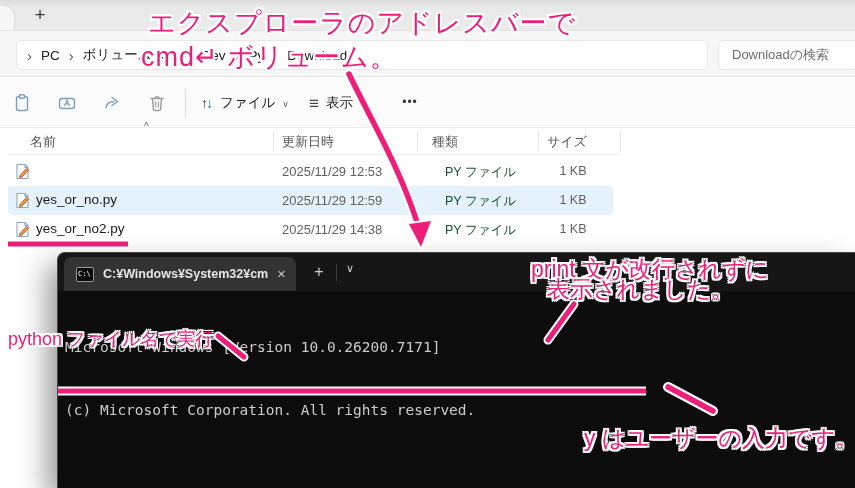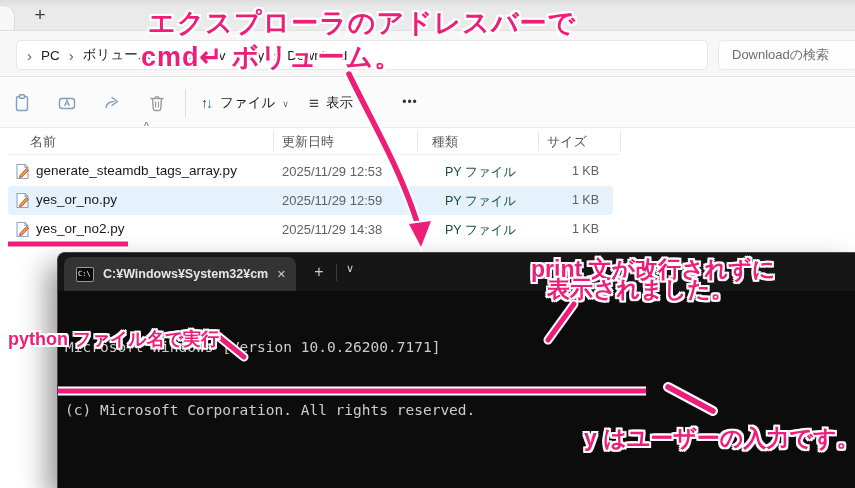--- a/index.html
+++ b/index.html
@@ -41,21 +41,21 @@
   .ex-listheader { position:absolute; left:0; top:128px; width:855px; height:27px; font-size:13px; color:#555; }
   .ex-listheader .col { position:absolute; top:5px; }
   .hsep { position:absolute; top:3px; width:1px; height:20px; background:#e6e6e6; }
   .sort-caret { position:absolute; left:144px; top:-7px; font-size:10px; color:#666; }
   .hdr-underline { position:absolute; left:8px; top:26px; width:612px; height:1px; background:#f0f0f0; }
   .file-row { position:absolute; left:8px; width:605px; height:29px; border-radius:4px; }
   .file-row.selected { background:#e5f1fb; }
   .file-row .fname { position:absolute; left:28px; top:6px; font-size:13.5px; color:#191919; }
   .file-row .fdate { position:absolute; left:274px; top:7px; font-size:13px; color:#606060; }
   .file-row .ftype { position:absolute; left:437px; top:7px; font-size:12.5px; color:#14532d; }
-  .file-row .fsize { position:absolute; right:14px; top:7px; width:80px; text-align:right; font-size:12.5px; color:#606060; }
+  .file-row .fsize { position:absolute; right:0; top:7px; width:80px; text-align:center; font-size:12.5px; color:#606060; }
   .file-icon { position:absolute; left:6px; top:6px; width:17px; height:17px; }
 
   
   .term { position:absolute; left:57px; top:252px; width:798px; height:236px;
     background:#0c0c0c; border-radius:8px 0 0 0;
     box-shadow:-10px 12px 28px rgba(0,0,0,.4); border-left:1px solid #454545; border-top:1px solid #454545; }
   .term-titlebar { position:absolute; left:0; top:0; width:100%; height:38px; background:#161616; border-radius:8px 0 0 0; }
   .term-tab { position:absolute; left:6px; top:4px; width:232px; height:34px; background:#333333;
     border-radius:8px 8px 0 0; display:flex; align-items:center; padding:0 10px 0 12px; gap:9px; }
   .term-tab-title { flex:1; font-size:12.5px; font-weight:700; color:#e6e6e6; white-space:nowrap; overflow:hidden; }
@@ -64,21 +64,21 @@
     box-shadow:inset 0 0 0 1px #9a9a9a; color:#fff; font-size:7px; line-height:15px; padding-left:2px;
     font-family:"DejaVu Sans Mono", monospace; }
   .term-newtab { position:absolute; left:250px; top:8px; width:22px; height:22px; color:#cfcfcf;
     font-size:16px; text-align:center; line-height:22px; }
   .term-tbdiv { position:absolute; left:278px; top:11px; width:1px; height:17px; background:#3c3c3c; }
   .term-chev { position:absolute; left:288px; top:9px; color:#cfcfcf; font-size:11px; }
   .term-body { position:absolute; left:0; top:38px; right:0; bottom:0; padding:4px 0 0 7px;
     font-family:"DejaVu Sans Mono", monospace; font-size:14.5px; line-height:21px; color:#cccccc; white-space:pre; overflow:hidden; }
 
   
-  .note { position:absolute; z-index:60; font-weight:700; color:#ed1e79; white-space:nowrap;
+  .note { position:absolute; z-index:60; font-weight:400; color:#ed1e79; white-space:nowrap;
     text-shadow:-2px -2px 0 #fff, 2px -2px 0 #fff, -2px 2px 0 #fff, 2px 2px 0 #fff,
                  0 -2px 0 #fff, 0 2px 0 #fff, -2px 0 0 #fff, 2px 0 0 #fff; }
   #note-addr1 { left:148px; top:5px;  font-size:27px; letter-spacing:1px; }
   #note-addr2 { left:141px; top:39px; font-size:27px; letter-spacing:1px; }
   #note-print1 { left:531px; top:254px; font-size:23px; }
   #note-print2 { left:547px; top:274px; font-size:23px; }
   #note-run { left:8px; top:327px; font-size:18px; }
   #note-input { left:584px; top:423px; font-size:23px; }
   #pink-overlay { position:absolute; left:0; top:0; width:855px; height:488px; z-index:55; pointer-events:none; }
 </style>
@@ -163,21 +163,20 @@
       <div class="hsep" style="left:620px"></div>
       <div class="hdr-underline"></div>
     </div>
 
     <div class="file-row" style="top:157px">
       <svg class="file-icon" viewBox="0 0 17 17">
         <path d="M3 1.5 H11 L14 4.5 V15.5 H3 Z" fill="#fff" stroke="#8fa6bd" stroke-width="1.1"></path>
         <path d="M11 1.5 L11 4.5 L14 4.5" fill="none" stroke="#8fa6bd" stroke-width="1.1"></path>
         <path d="M6 12.5 L12.5 5.5 L14.5 7.2 L8 14 L5.5 14.6 Z" fill="#e8a33d" stroke="#c0392b" stroke-width="0.8"></path>
       </svg>
-      <span class="fname">generate_steamdb_tags_array.py</span>
       <span class="fdate">2025/11/29 12:53</span>
       <span class="ftype">PY ファイル</span>
       <span class="fsize">1 KB</span>
     </div>
     <div class="file-row selected" style="top:186px">
       <svg class="file-icon" viewBox="0 0 17 17">
         <path d="M3 1.5 H11 L14 4.5 V15.5 H3 Z" fill="#fff" stroke="#8fa6bd" stroke-width="1.1"></path>
         <path d="M11 1.5 L11 4.5 L14 4.5" fill="none" stroke="#8fa6bd" stroke-width="1.1"></path>
         <path d="M6 12.5 L12.5 5.5 L14.5 7.2 L8 14 L5.5 14.6 Z" fill="#e8a33d" stroke="#c0392b" stroke-width="0.8"></path>
       </svg>

